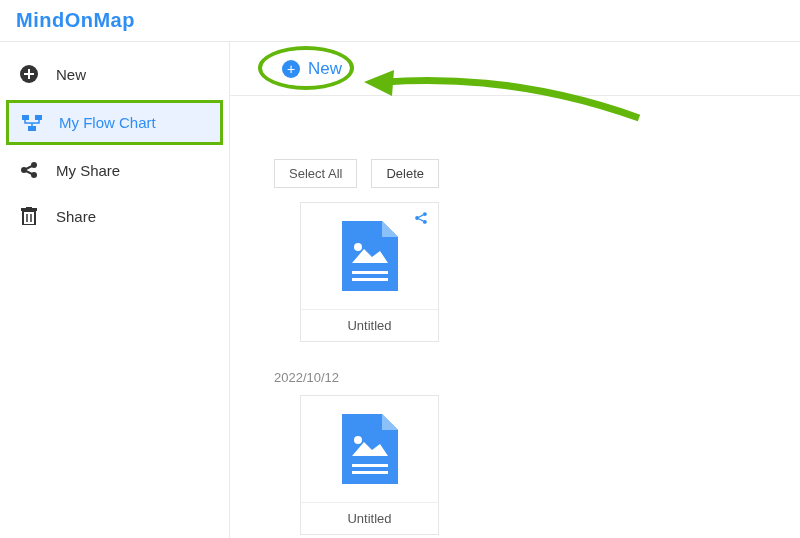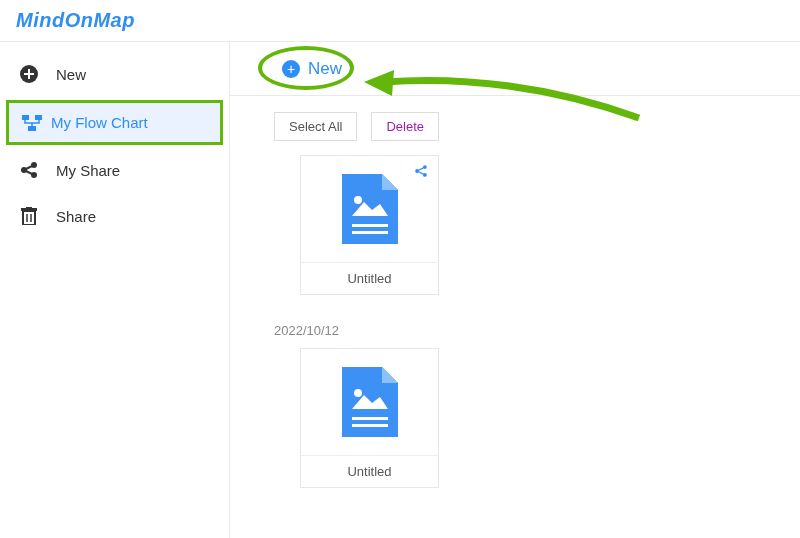--- a/index.html
+++ b/index.html
@@ -16,21 +16,20 @@
     border-bottom: 1px solid #e9e9e9;
     display: flex;
     align-items: center;
     padding-left: 16px;
   }
   .logo {
     font-size: 20px;
     font-weight: bold;
     color: #2f8ef4;
     letter-spacing: 0.5px;
-    font-style: italic;
   }
   .layout {
     display: flex;
     height: calc(538px - 42px);
   }
   .sidebar {
     width: 230px;
     border-right: 1px solid #e9e9e9;
     padding-top: 8px;
   }
@@ -42,21 +41,20 @@
     font-size: 15px;
     color: #333;
     cursor: pointer;
   }
   .side-item.active {
     background: #e9f2fe;
     color: #2f8ef4;
     border: 3px solid #62b70a;
     margin: 2px 6px;
     padding: 11px 12px;
-    gap: 8px;
   }
   .side-icon { width: 22px; display:flex; justify-content:center; }
   .main {
     flex: 1;
     overflow-y: auto;
     position: relative;
   }
   .main-top {
     display: flex;
     align-items: center;
@@ -100,22 +98,23 @@
     gap: 14px;
     padding: 16px 0 14px 44px;
   }
   .tool-btn {
     border: 1px solid #ddd;
     background: #fff;
     color: #555;
     font-size: 13px;
     padding: 6px 14px;
     cursor: pointer;
-  }
-  .tool-btn.disabled { color: #a21caf; cursor: default; }
+    margin-top: 47px;
+  }
+  .tool-btn.disabled { color: #404040; cursor: default; }
   .group-date {
     color: #888;
     font-size: 13px;
     padding: 4px 0 10px 44px;
   }
   .card-row {
     padding-left: 70px;
     padding-bottom: 24px;
   }
   .card {

